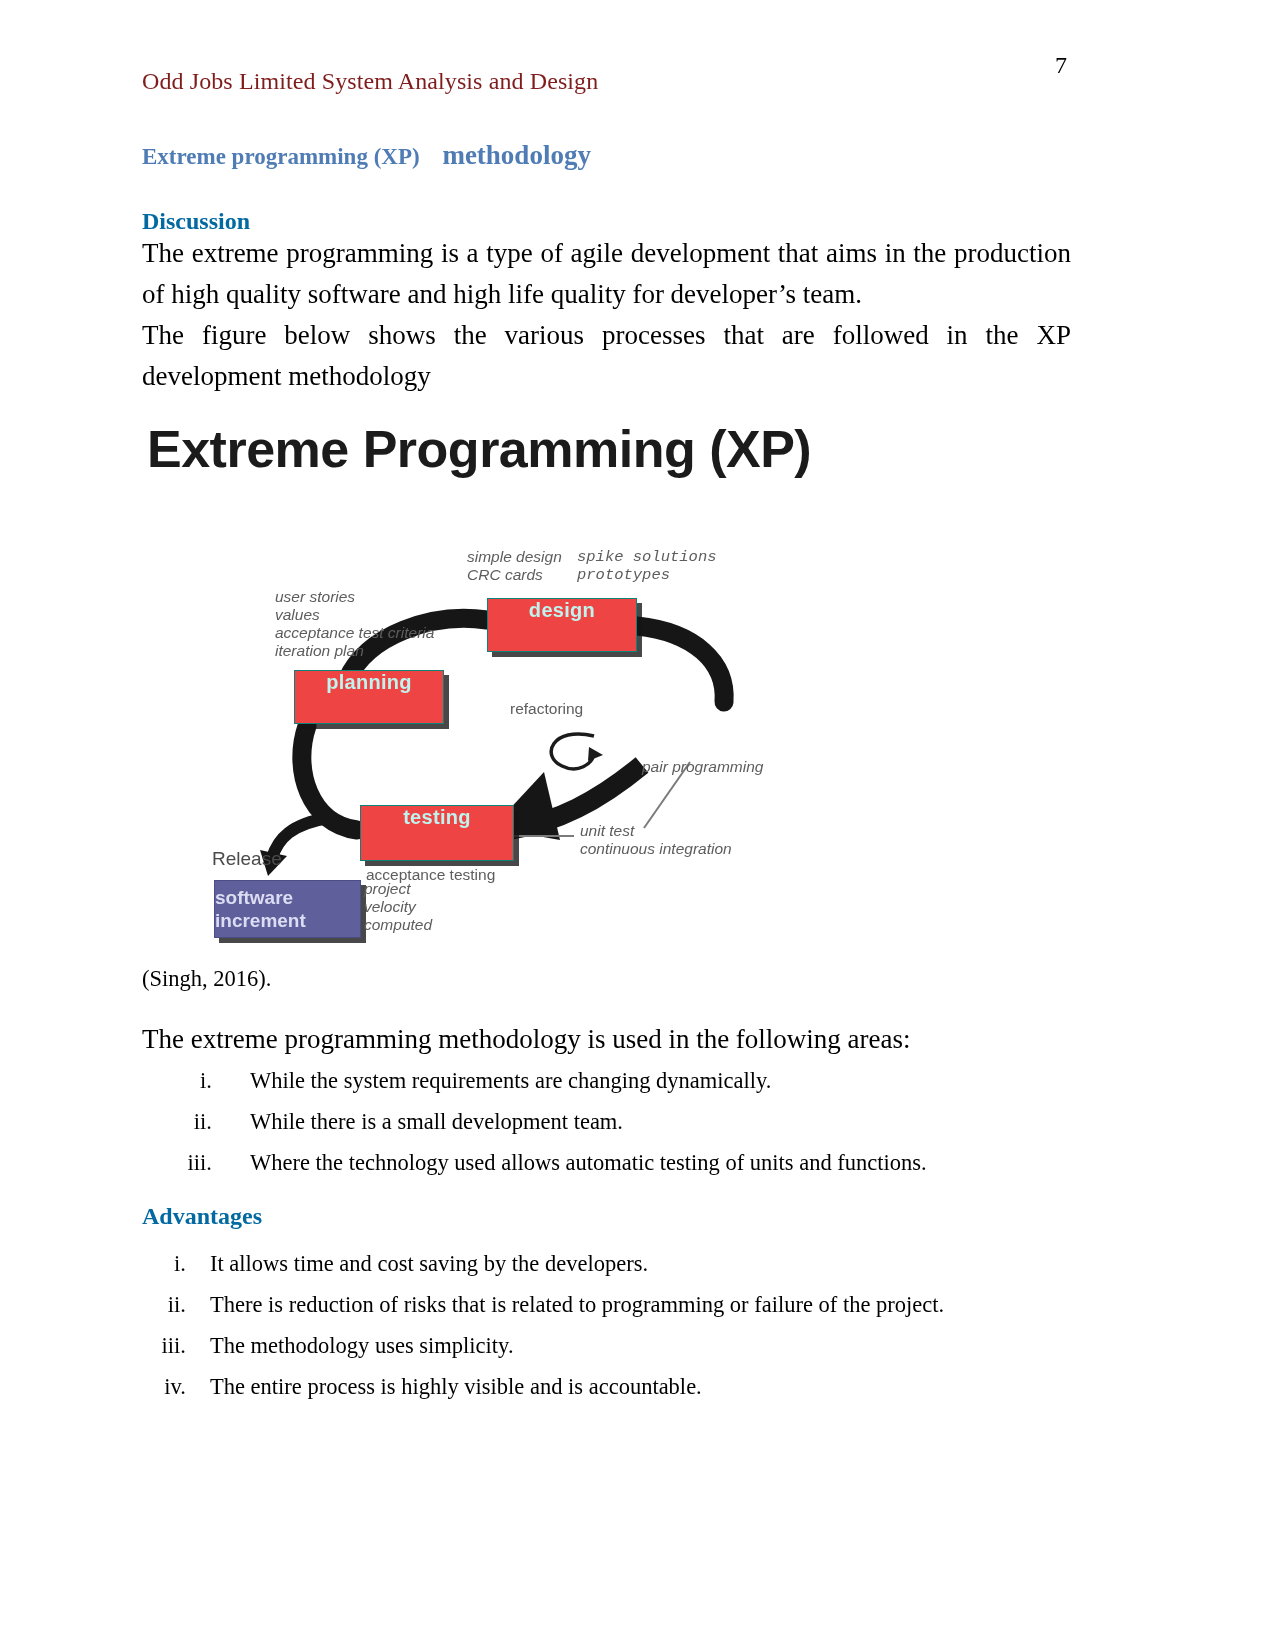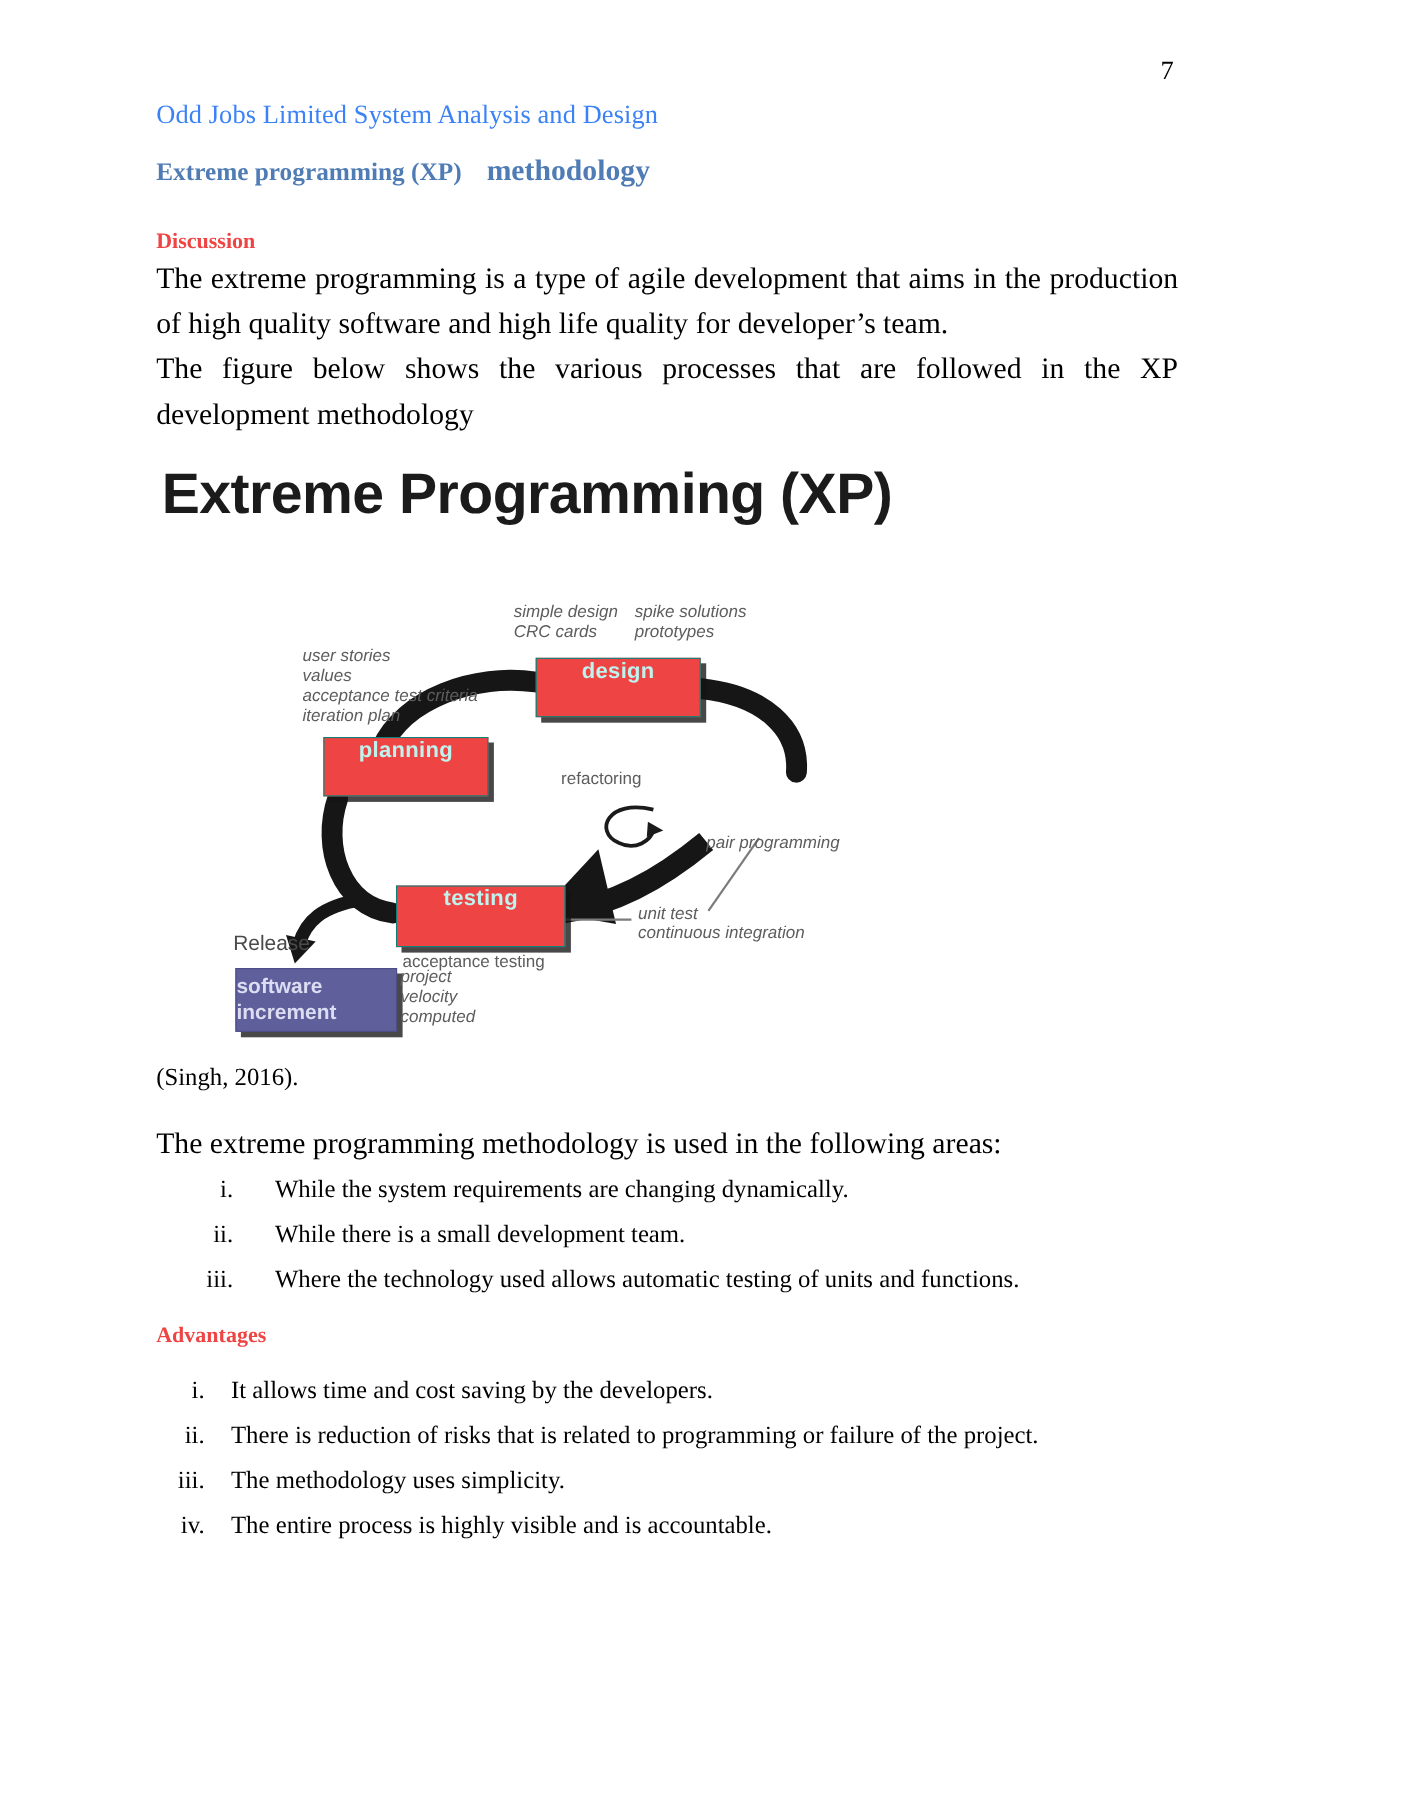--- a/index.html
+++ b/index.html
@@ -31,45 +31,44 @@
     font-size: 24px;
     font-family: "Liberation Serif", serif;
     color: #000;
   }
   .doc-header {
     position: absolute;
     left: 142px;
     top: 68px;
     font-size: 24px;
     font-family: "Liberation Serif", serif;
-    color: #3b82f6;
+    color: #7f1d1d;
     letter-spacing: 0.1px;
-    margin-top: 24px;
   }
 
   
   .h-main {
     position: absolute;
     left: 142px;
     top: 140px;
     color: #4f7cb5;
     font-family: "Liberation Serif", serif;
     font-weight: bold;
     font-size: 23px;
     white-space: nowrap;
   }
   .h-main .bigger {
     font-size: 27px;
     margin-left: 17px;
   }
   .h-sub {
-    color: #ef4444;
-    font-family: "Liberation Serif", serif;
-    font-weight: bold;
-    font-size: 20px;
+    color: #0369a1;
+    font-family: "Liberation Serif", serif;
+    font-weight: bold;
+    font-size: 24px;
   }
   .h-sub.discussion {
     position: absolute;
     left: 142px;
     top: 208px;
   }
   .h-sub.advantages {
     position: absolute;
     left: 142px;
     top: 1203px;
@@ -209,21 +208,21 @@
   .lab {
     position: absolute;
     font-family: "Liberation Sans", sans-serif;
     font-size: 15.5px;
     line-height: 18px;
     color: #5d5d5d;
     white-space: nowrap;
   }
   .lab.it { font-style: italic; }
   .lab.simple-design  { left: 325px; top: 8px; }
-  .lab.spike          { left: 435px; top: 8px; }
+  .lab.spike          { left: 435px; top: 8px; font-family: Liberation Mono, monospace; }
   .lab.left-inputs    { left: 133px; top: 48px; }
   .lab.refactoring    { left: 368px; top: 160px; }
   .lab.pair-prog      { left: 500px; top: 218px; }
   .lab.unit-test      { left: 438px; top: 282px; }
   .lab.acceptance     { left: 224px; top: 326px; }
   .lab.release        { left: 70px;  top: 310px; font-size: 19px; color: #4a4a4a;}
   .lab.project-vel    { left: 222px; top: 340px; }
 </style>
 </head>
 <body>

